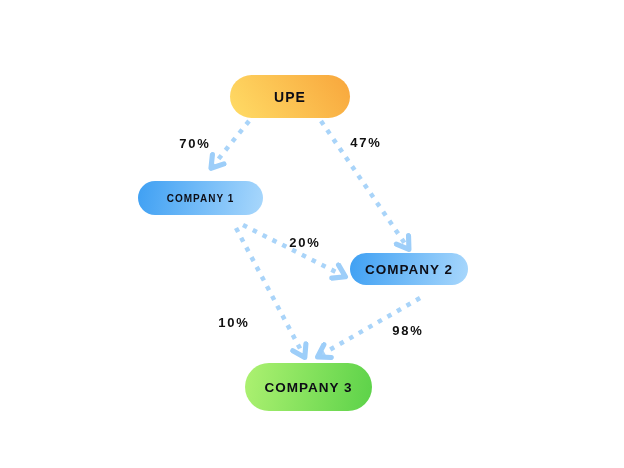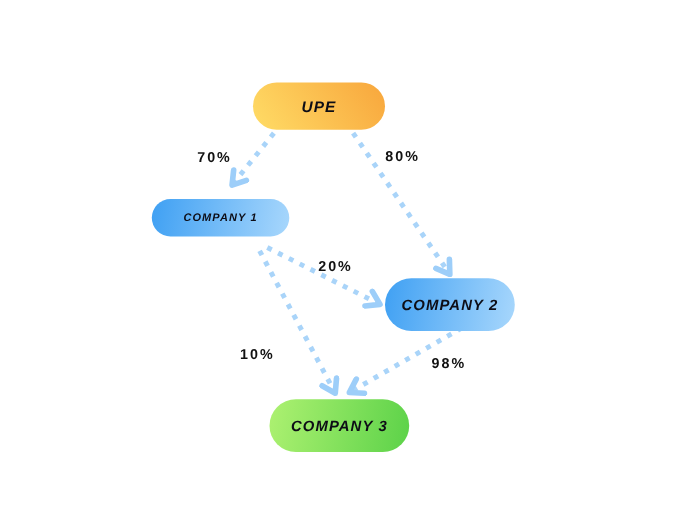--- a/index.html
+++ b/index.html
@@ -34,21 +34,20 @@
   #nodes-layer { position: absolute; left: 0; top: 0; width: 0; height: 0; }
   .node {
     position: absolute;
     display: flex;
     align-items: center;
     justify-content: center;
     border-radius: 999px;
     font-weight: 700;
     letter-spacing: 1px;
     white-space: nowrap;
-    font-style: italic;
   }
   .edge-label {
     position: absolute;
     transform: translate(-50%, -50%);
     font-weight: 700;
     font-size: 13px;
     letter-spacing: 1.8px;
     white-space: nowrap;
   }
 </style>
@@ -70,25 +69,25 @@
       <line x1="420" y1="298" x2="319" y2="356" stroke="#a9d4f9" stroke-width="4.5" stroke-dasharray="4.5 6.5" marker-end="url(#arrowhead)"></line>
     </svg>
 
   <div id="nodes-layer">
       <div class="node" style="left: 230px; top: 75px; width: 120px; height: 43px; font-size: 14px; color: rgb(13, 13, 22); background: linear-gradient(55deg, rgb(255, 220, 102), rgb(248, 166, 60));">
         <span>UPE</span>
       </div>
       <div class="node" style="left: 138px; top: 181px; width: 125px; height: 34px; font-size: 10px; color: rgb(13, 13, 22); background: linear-gradient(100deg, rgb(63, 160, 243), rgb(168, 215, 252));">
         <span>COMPANY 1</span>
       </div>
-      <div class="node" style="left: 350px; top: 253px; width: 118px; height: 48px; font-size: 13.5px; color: rgb(13, 13, 22); background: linear-gradient(100deg, rgb(63, 160, 243), rgb(168, 215, 252));">
+      <div class="node" style="left: 350px; top: 253px; width: 118px; height: 32px; font-size: 13.5px; color: rgb(13, 13, 22); background: linear-gradient(100deg, rgb(63, 160, 243), rgb(168, 215, 252));">
         <span>COMPANY 2</span>
       </div>
       <div class="node" style="left: 245px; top: 363px; width: 127px; height: 48px; font-size: 13.5px; color: rgb(13, 13, 22); background: linear-gradient(100deg, rgb(173, 241, 113), rgb(92, 210, 73));">
         <span>COMPANY 3</span>
       </div>
     </div>
 <div class="edge-label" style="left: 195px; top: 143px; color: rgb(17, 17, 17);">70%</div>
-    <div class="edge-label" style="left: 366px; top: 142px; color: rgb(17, 17, 17);">80%</div>
+    <div class="edge-label" style="left: 366px; top: 142px; color: rgb(17, 17, 17);">47%</div>
     <div class="edge-label" style="left: 305px; top: 242px; color: rgb(17, 17, 17);">20%</div>
     <div class="edge-label" style="left: 234px; top: 322px; color: rgb(17, 17, 17);">10%</div>
     <div class="edge-label" style="left: 408px; top: 330px; color: rgb(17, 17, 17);">98%</div>
   </div>
 
 </body></html>

